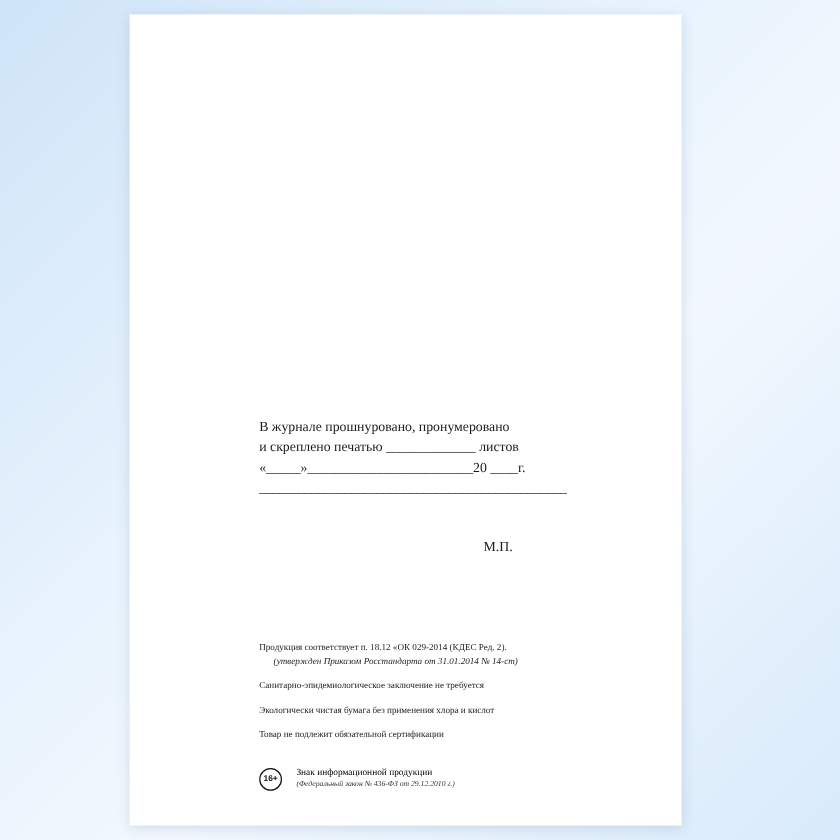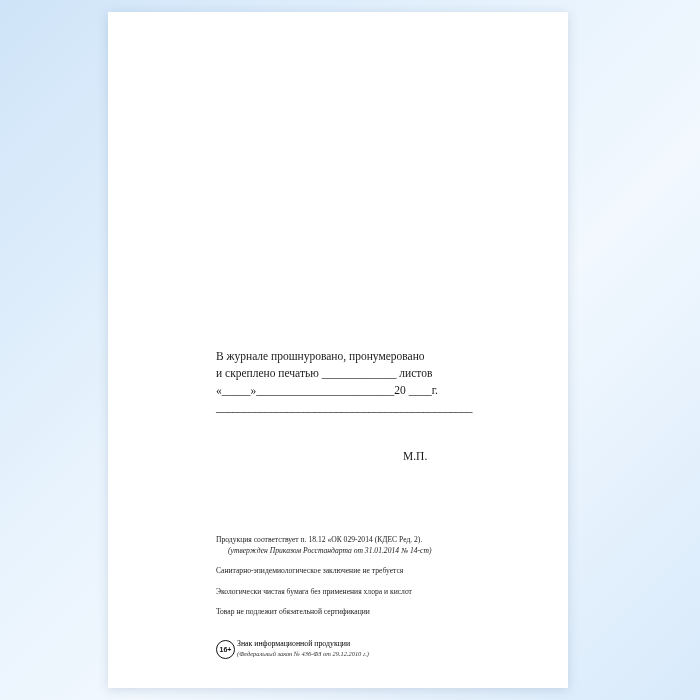--- a/index.html
+++ b/index.html
@@ -70,21 +70,21 @@
   #legal-block .ital {
     font-style: italic;
     margin-left: 12px;
   }
   #age-row {
     position: absolute;
     left: 108px;
     top: 627px;
     display: flex;
     align-items: center;
-    gap: 2px;
+    gap: 12px;
   }
   #age-badge {
     width: 17px;
     height: 17px;
     border: 1.2px solid #111;
     border-radius: 50%;
     display: flex;
     align-items: center;
     justify-content: center;
     font-size: 7px;

